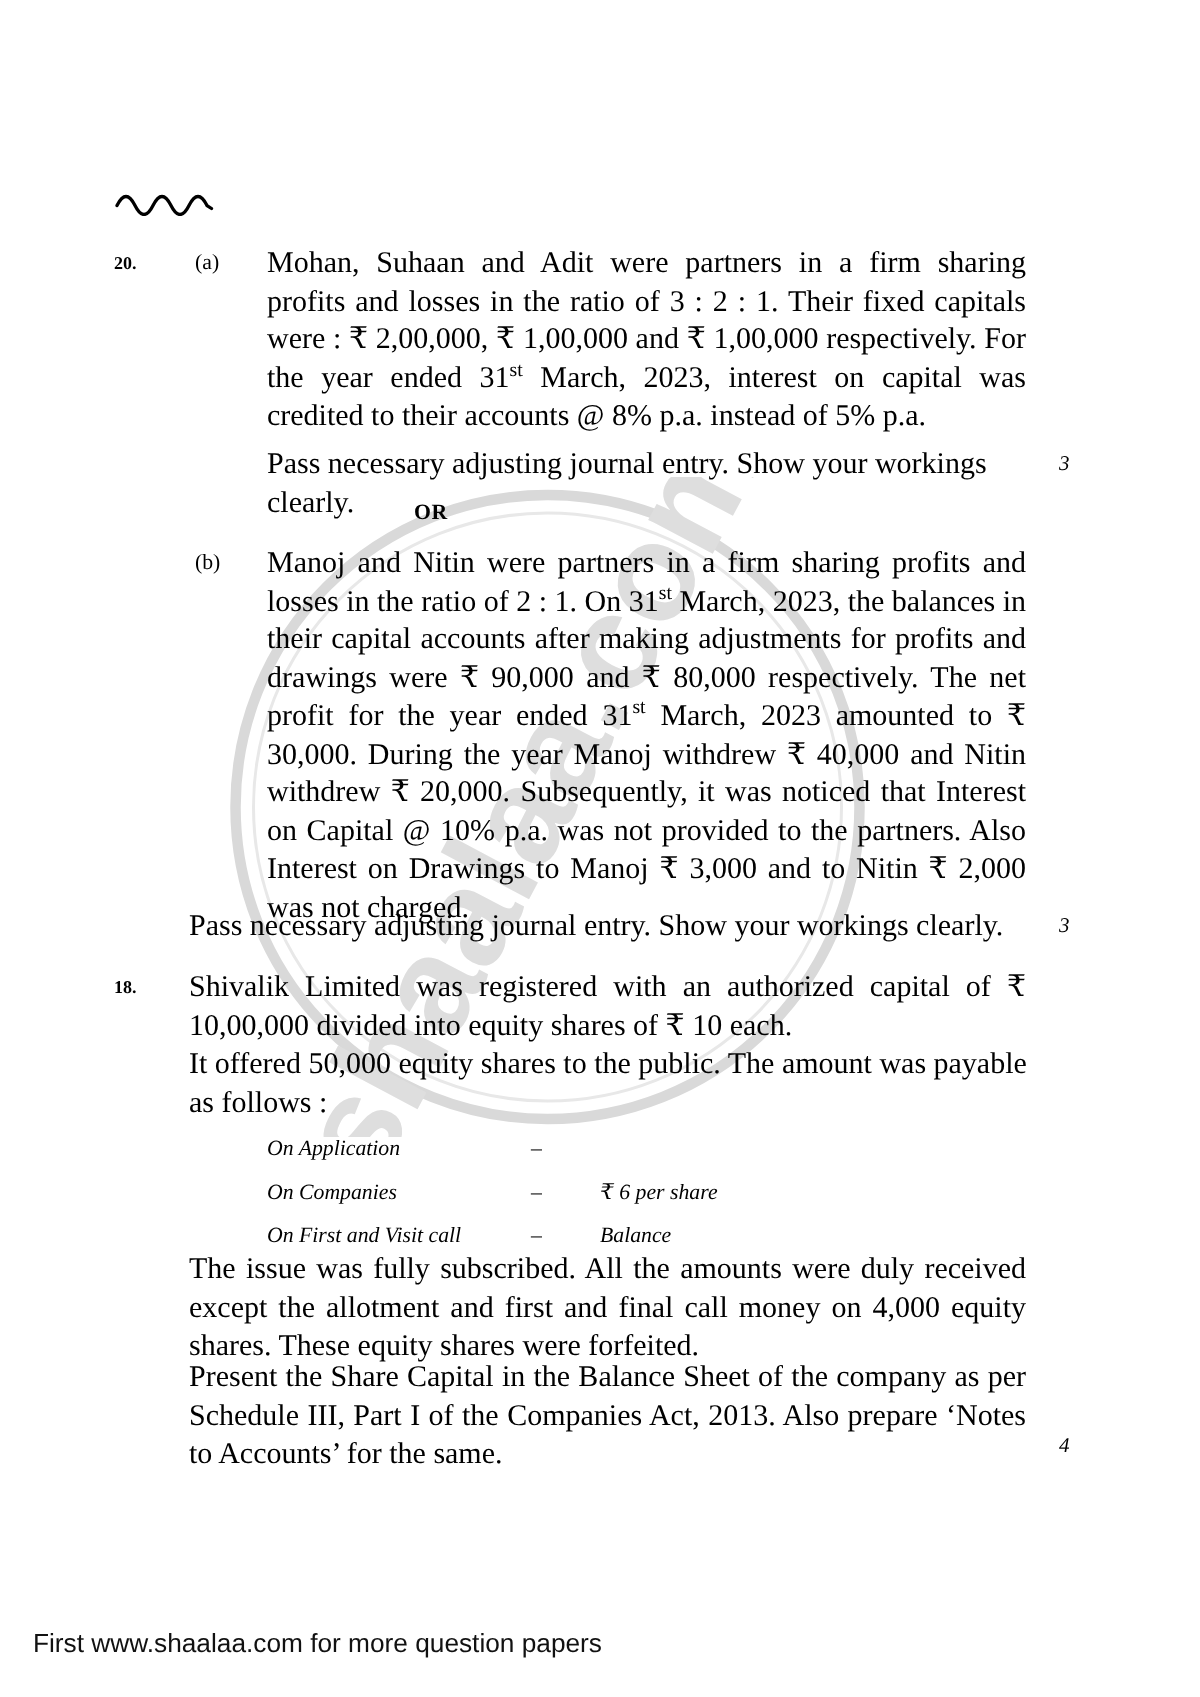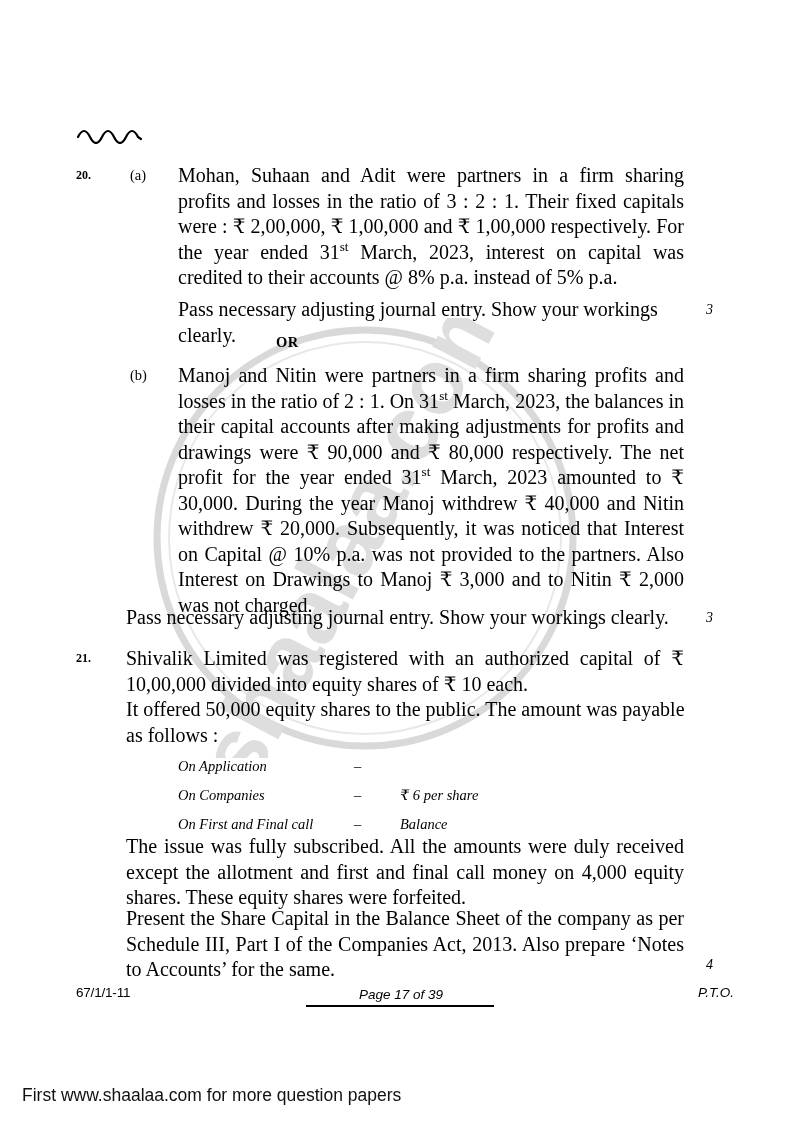--- a/index.html
+++ b/index.html
@@ -231,61 +231,53 @@
 
       <div class="para" style="left:178px; top:363px; width:506px;">Manoj and Nitin were partners in a firm sharing profits and losses in the ratio of 2 : 1. On 31<sup class="ord">st</sup> March, 2023, the balances in their capital accounts after making adjustments for profits and drawings were <span class="rupee">₹</span> 90,000 and <span class="rupee">₹</span> 80,000 respectively. The net profit for the year ended 31<sup class="ord">st</sup> March, 2023 amounted to <span class="rupee">₹</span> 30,000. During the year Manoj withdrew <span class="rupee">₹</span> 40,000 and Nitin withdrew <span class="rupee">₹</span> 20,000. Subsequently, it was noticed that Interest on Capital @ 10% p.a. was not provided to the partners. Also Interest on Drawings to Manoj <span class="rupee">₹</span> 3,000 and to Nitin <span class="rupee">₹</span> 2,000 was not charged.</div>
 
       <div class="para nojust" style="left:126px; top:605px; width:560px;">Pass necessary adjusting journal entry. Show your workings clearly.</div>
 
       <div class="marks" style="left:706px; top:605px;">3</div>
     </div>
 
     <div class="qblock">
 
-      <div class="qnum" style="top:646px;">21.</div>
+      <div class="qnum" style="top:646px;">18.</div>
 
       <div class="para" style="left:126px; top:646px; width:558px;">Shivalik Limited was registered with an authorized capital of <span class="rupee">₹</span> 10,00,000 divided into equity shares of <span class="rupee">₹</span> 10 each.</div>
 
       <div class="para nojust" style="left:126px; top:697px; width:560px;">It offered 50,000 equity shares to the public. The amount was payable as follows :</div>
 
       <div class="paylist" style="left:178px; top:752px;">
 
         <div class="paylist-row">
           <span class="paylist-label">On Application</span>
           <span class="paylist-dash">–</span>
         </div>
 
         <div class="paylist-row">
           <span class="paylist-label">On Companies</span>
           <span class="paylist-dash">–</span>
           <span class="paylist-amt">₹ 6 per share</span>
         </div>
 
         <div class="paylist-row">
-          <span class="paylist-label">On First and Final call</span>
+          <span class="paylist-label">On First and Visit call</span>
           <span class="paylist-dash">–</span>
           <span class="paylist-amt">Balance</span>
         </div>
       </div>
 
       <div class="para" style="left:126px; top:834px; width:558px;">The issue was fully subscribed. All the amounts were duly received except the allotment and first and final call money on 4,000 equity shares. These equity shares were forfeited.</div>
 
       <div class="para" style="left:126px; top:906px; width:558px;">Present the Share Capital in the Balance Sheet of the company as per Schedule III, Part I of the Companies Act, 2013. Also prepare ‘Notes to Accounts’ for the same.</div>
 
       <div class="marks" style="left:706px; top:952px;">4</div>
     </div>
 
   </div>
 
-  <div id="sheet-footer">
-    <div id="footer-code">67/1/1-11</div>
-    <div id="footer-page-wrap">
-      <span id="footer-page">Page 17 of 39</span>
-    </div>
-    <div id="footer-rule"></div>
-    <div id="footer-pto">P.T.O.</div>
-  </div>
 
 </div>
 
 <div id="site-banner">
   <div id="site-banner-text">First www.shaalaa.com for more question papers</div>
 </div>
 
 </body></html>

